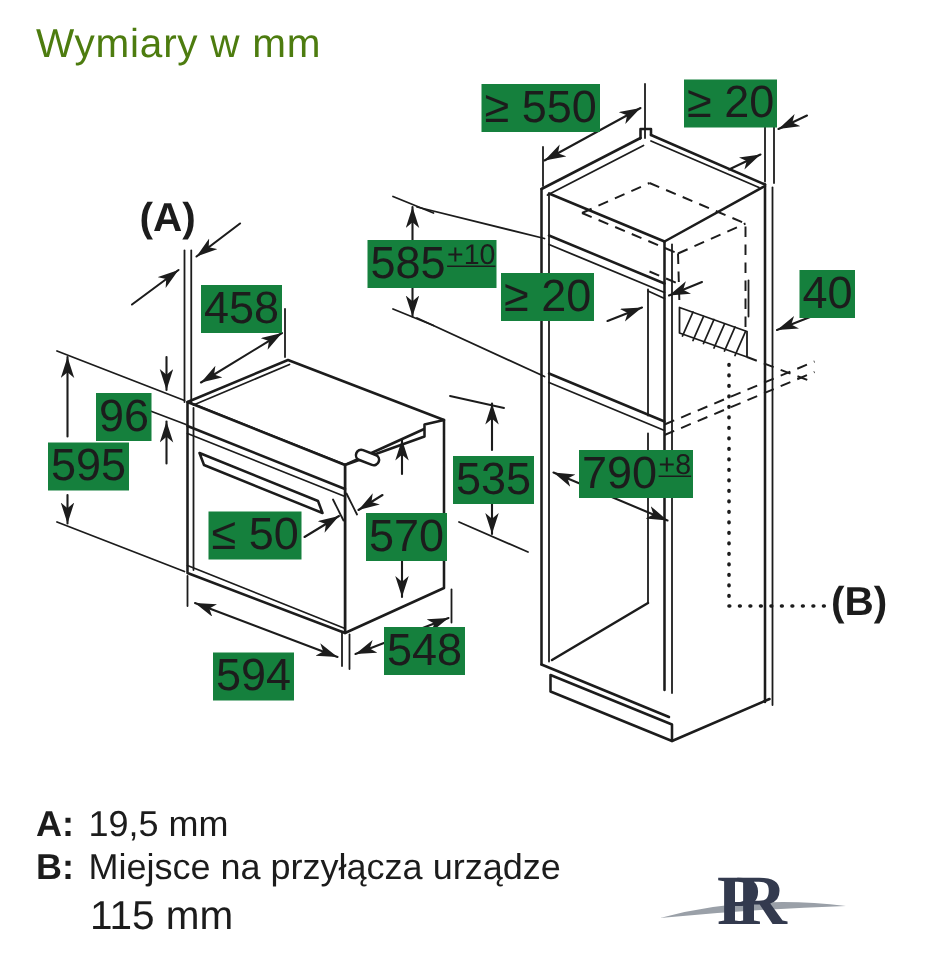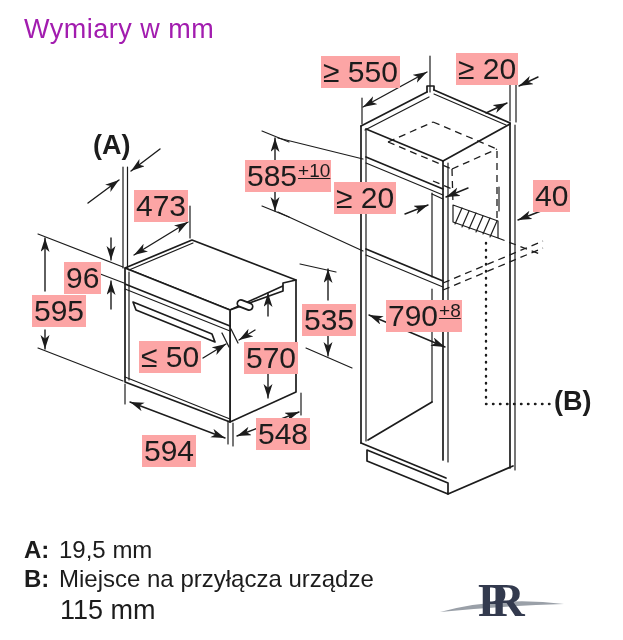--- a/index.html
+++ b/index.html
@@ -2,32 +2,32 @@
 <html><head>
 <meta charset="utf-8">
 <style>
   html,body{margin:0;padding:0;}
   body{
     width:623px;height:640px;position:relative;background:#fff;overflow:hidden;
     font-family:"Liberation Sans", sans-serif;color:#1c1c1c;
   }
   .title{
     position:absolute;left:24px;top:14px;font-size:27px;font-weight:500;
-    letter-spacing:.5px;color:#a21caf;white-space:nowrap;
+    letter-spacing:.5px;color:#4d7c0f;white-space:nowrap;
   }
   svg.draw{position:absolute;left:0;top:0;}
   .ln{fill:none;stroke:#1c1c1c;stroke-width:1.7;stroke-linecap:round;stroke-linejoin:round;}
   .thin{stroke-width:1.2;}
   .dim-ln{stroke-width:1.4;}
   .wfill{fill:#fff;}
   .dash{fill:none;stroke:#1c1c1c;stroke-width:1.3;stroke-dasharray:7 5;stroke-linecap:butt;}
   .dot{fill:none;stroke:#1c1c1c;stroke-width:2.4;stroke-dasharray:0.5 6.5;stroke-linecap:round;}
   .dim{
     position:absolute;font-size:30px;line-height:1;white-space:nowrap;
-    background:#fca5a5;padding:1px 2px;color:#1c1c1c;
+    background:#15803d;padding:1px 2px;color:#1c1c1c;
   }
   .dim .sup{font-size:19px;position:relative;top:-9px;left:1px;text-decoration:underline;}
   .callout{position:absolute;font-size:27px;font-weight:bold;line-height:1;background:#fff;padding:0 1px;}
   .legend-line{position:absolute;left:24px;font-size:24px;line-height:1.15;white-space:nowrap;}
   .legend-line .lkey{font-weight:bold;display:inline-block;min-width:35px;}
   .legend-cont{position:absolute;left:60px;font-size:27px;line-height:1.15;white-space:nowrap;}
   .watermark{position:absolute;left:438px;top:570px;width:128px;height:62px;}
   .wm-text{font-family:"Liberation Serif", serif;font-weight:bold;font-size:47px;letter-spacing:-0.34em;}
 </style>
 </head>
@@ -175,21 +175,21 @@
 
     <line class="ln dim-ln" x1="546" y1="209" x2="518" y2="220" marker-end="url(#ah)"></line>
 
     <line class="ln dim-ln" x1="369" y1="315" x2="445" y2="347" marker-start="url(#ah)" marker-end="url(#ah)"></line>
   </g>
 </svg>
 
 <div class="callout" style="left:92px;top:132px">(A)</div>
 <div class="callout" style="left:553px;top:388px">(B)</div>
 
-<div class="dim" style="left:134px;top:190px">473</div>
+<div class="dim" style="left:134px;top:190px">458</div>
 <div class="dim" style="left:64px;top:262px">96</div>
 <div class="dim" style="left:32px;top:295px">595</div>
 <div class="dim" style="left:139px;top:341px">≤ 50</div>
 <div class="dim" style="left:244px;top:342px">570</div>
 <div class="dim" style="left:142px;top:435px">594</div>
 <div class="dim" style="left:256px;top:418px">548</div>
 <div class="dim" style="left:302px;top:304px">535</div>
 <div class="dim" style="left:321px;top:56px">≥ 550</div>
 <div class="dim" style="left:456px;top:53px">≥ 20</div>
 <div class="dim" style="left:334px;top:182px">≥ 20</div>

